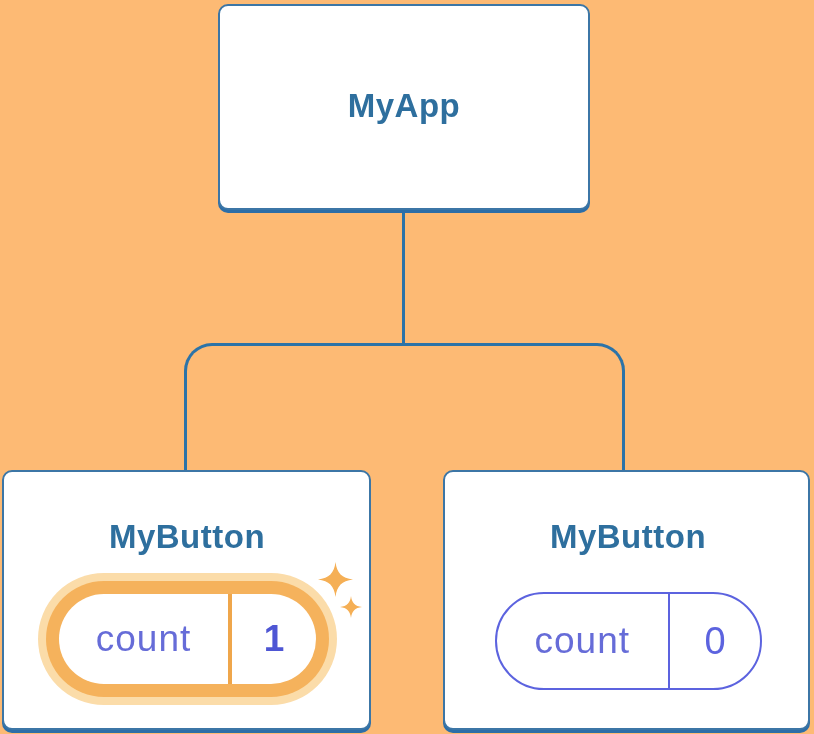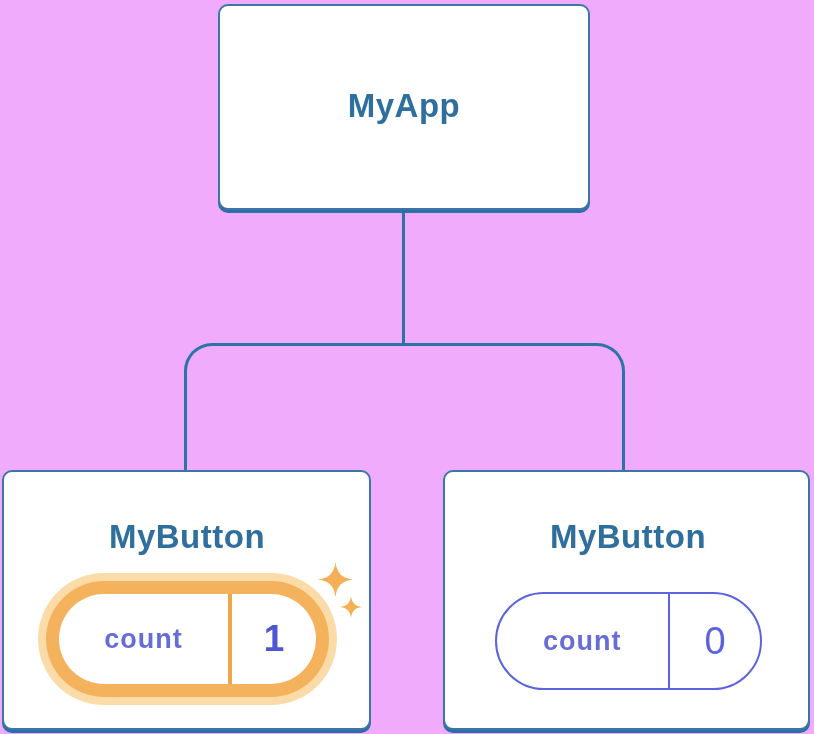--- a/index.html
+++ b/index.html
@@ -1,20 +1,20 @@
 <!DOCTYPE html>
 <html><head>
 <meta charset="utf-8">
 <style>
   html, body { margin: 0; padding: 0; }
   .stage {
     position: relative;
     width: 814px;
     height: 734px;
-    background: #f0abfc;
+    background: #fdba74;
     font-family: "Liberation Sans", sans-serif;
     overflow: hidden;
   }
   .card {
     position: absolute;
     background: #FFFFFF;
     border: 2px solid #3C76A6;
     border-radius: 10px;
     box-shadow: 0 3px 0 #2C6EA8;
     box-sizing: border-box;
@@ -83,21 +83,21 @@
     justify-content: center;
   }
   .seg-value {
     display: flex;
     align-items: center;
     justify-content: center;
   }
   .seg-value-active { width: 84px; }
   .divider-orange { width: 4px; background: #EFA64B; }
 
-  .state-name  { color: #666CD8; font-size: 27px; font-weight: 700; letter-spacing: 1px; }
+  .state-name  { color: #666CD8; font-size: 37px; font-weight: 400; letter-spacing: 1px; }
   .state-value-active { color: #4E56D4; font-size: 37px; font-weight: 700; }
 
   
   .pill-plain {
     position: absolute;
     left: 495px; top: 592px;
     width: 267px; height: 98px;
     border: 2.5px solid #5C63DF;
     border-radius: 49px;
     background: #FFFFFF;

